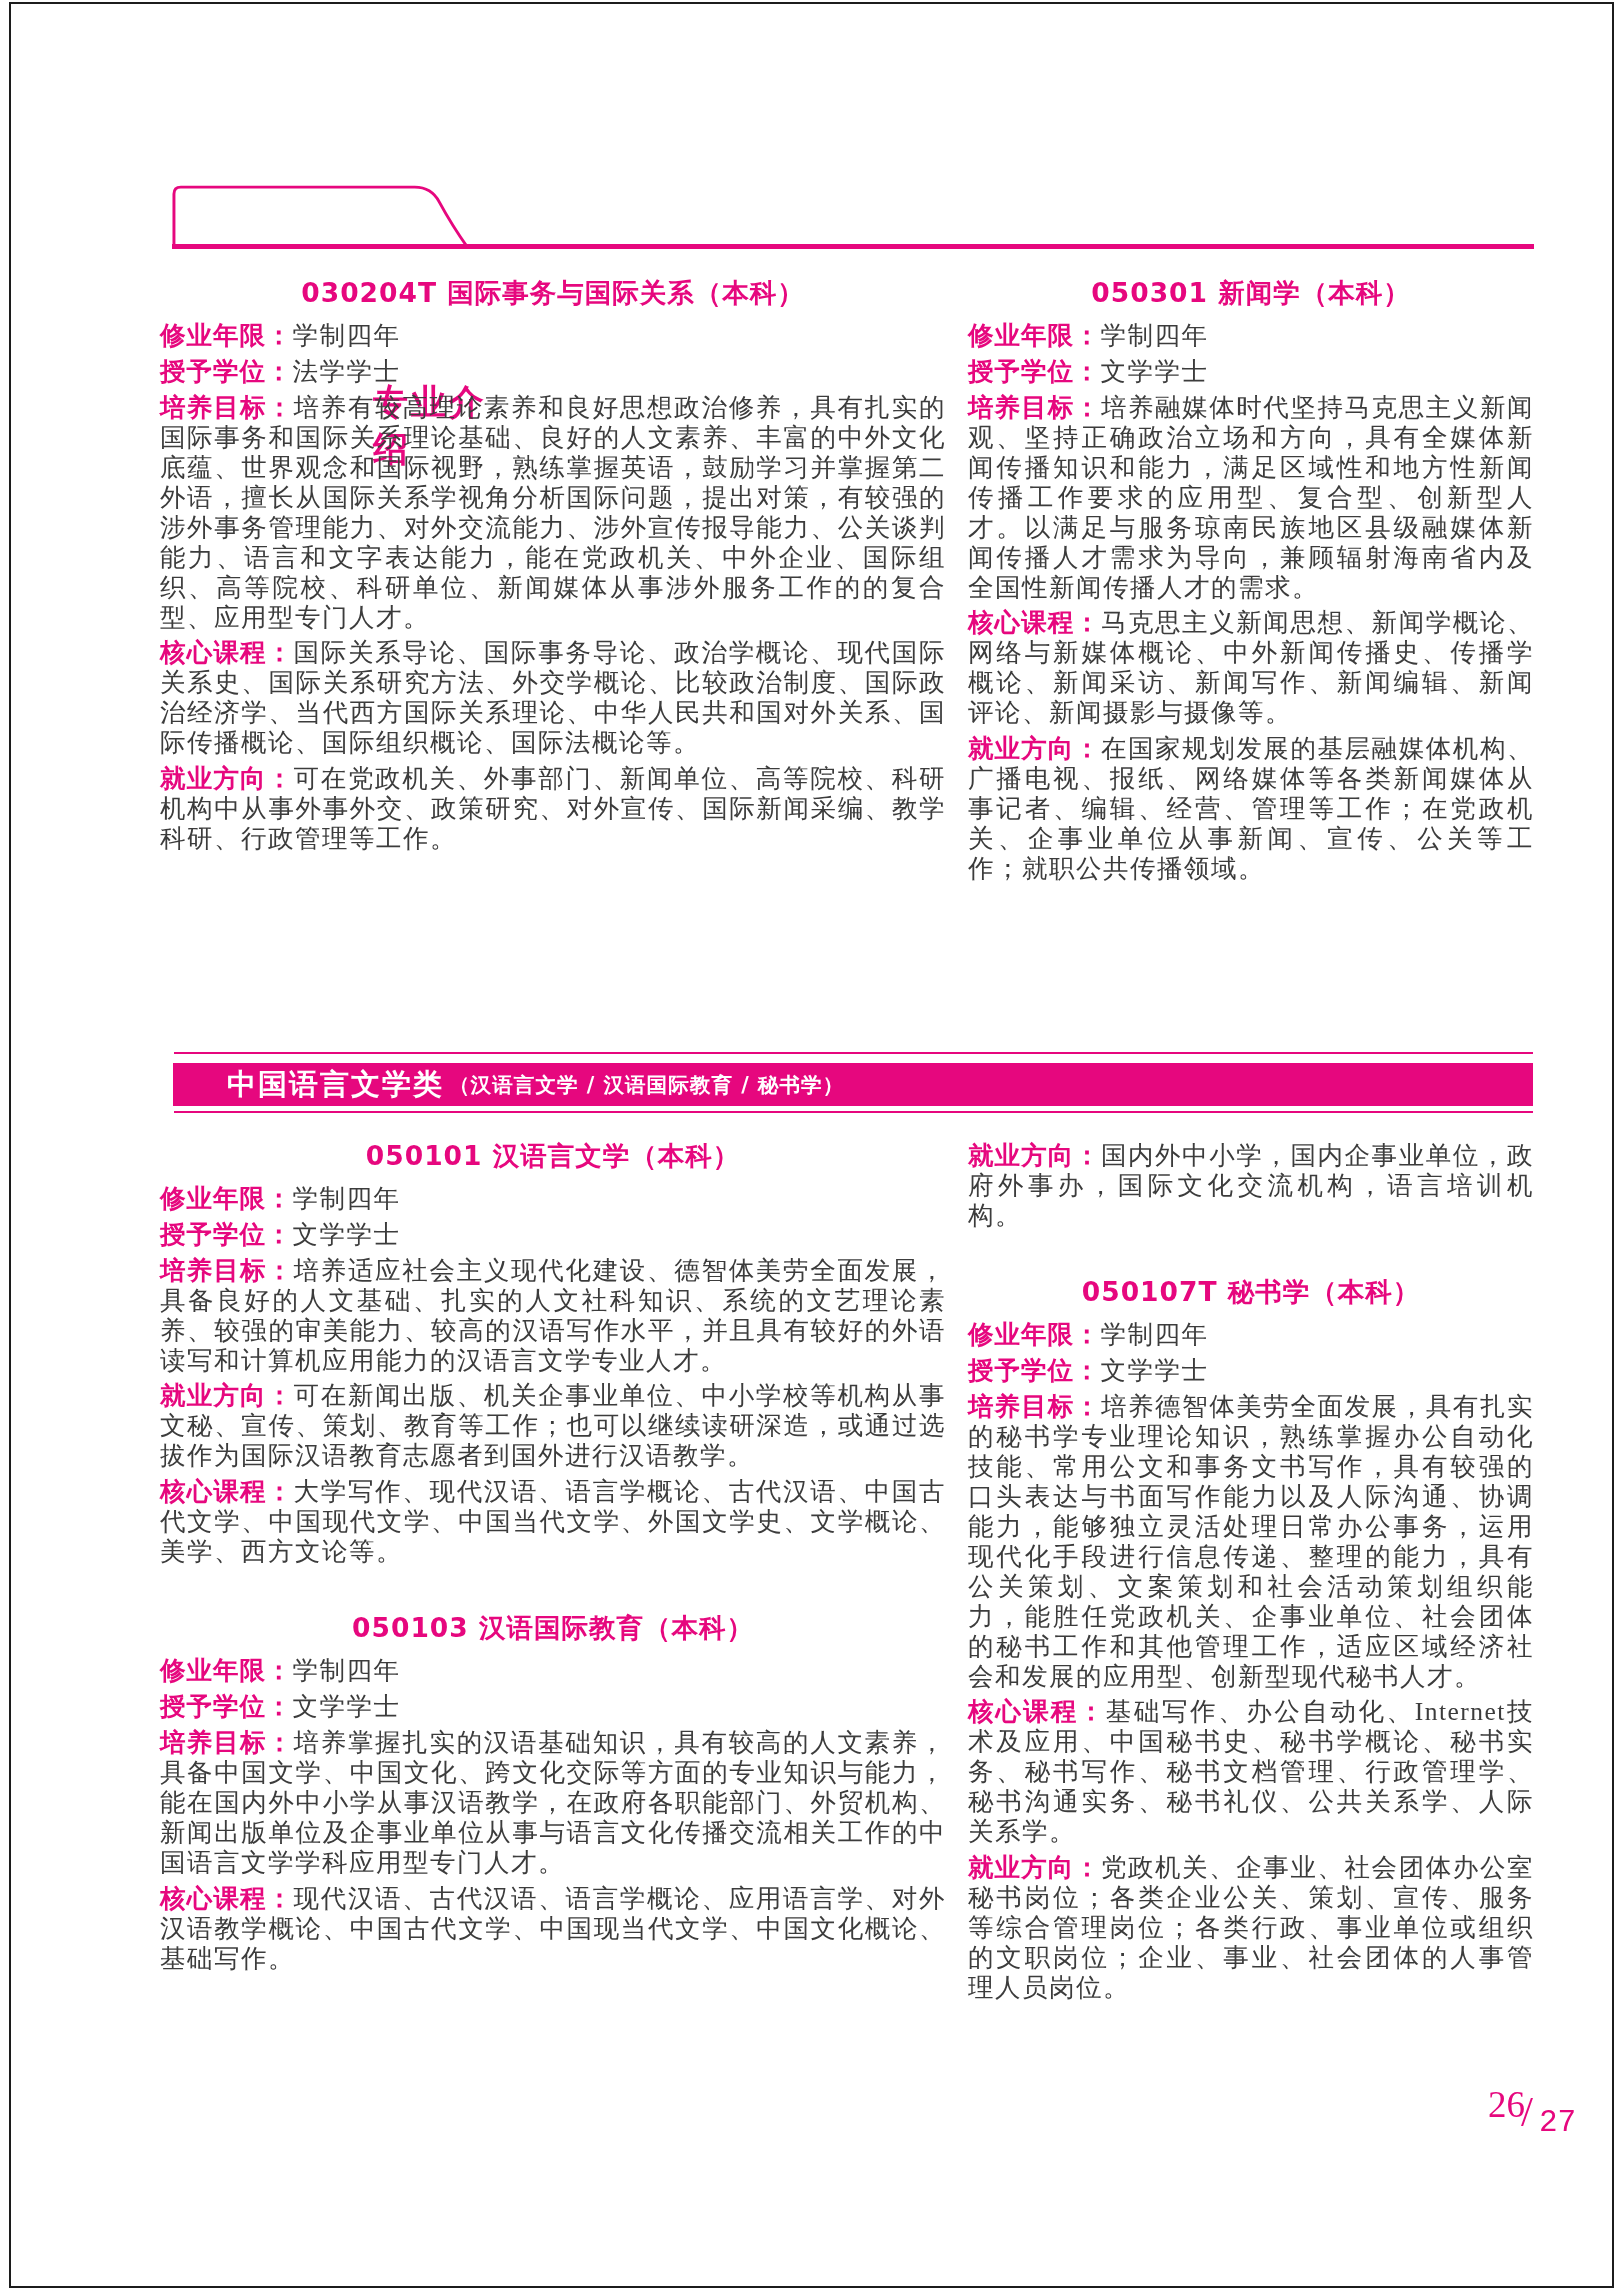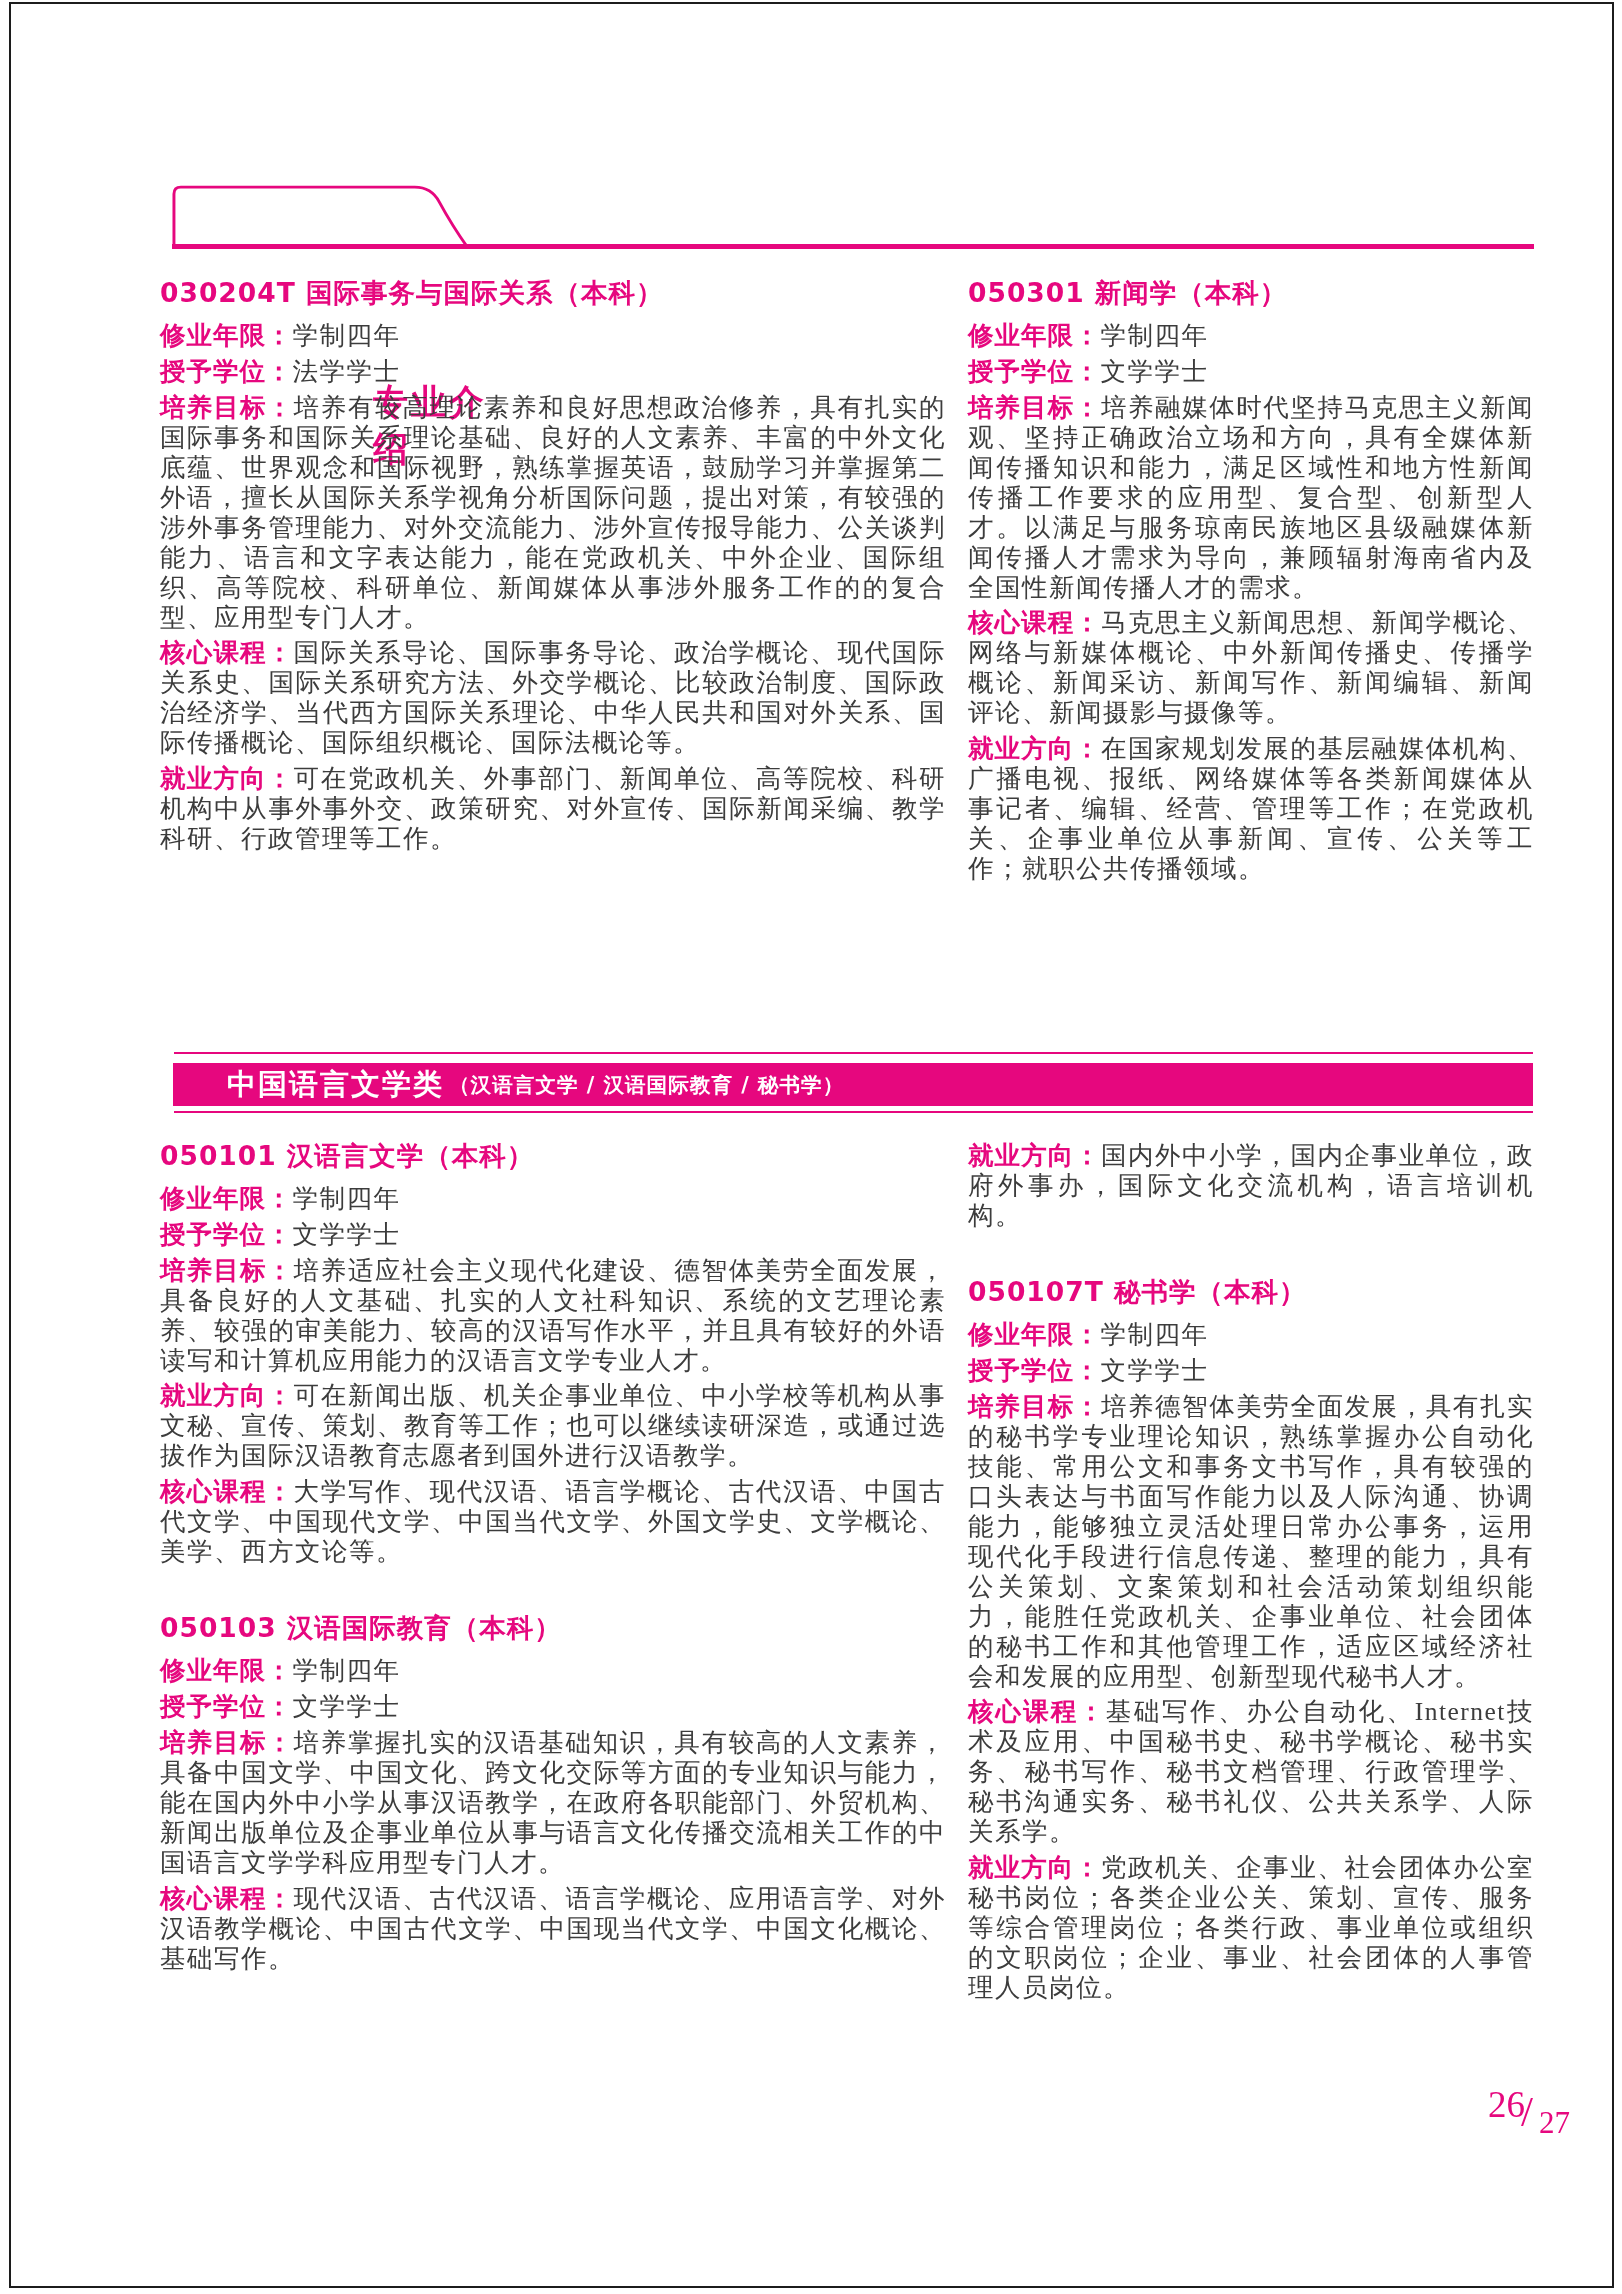--- a/index.html
+++ b/index.html
@@ -35,38 +35,38 @@
   .col{position:absolute;text-align:justify;}
   .col-s1l{left:160px;top:277px;width:786px;}
   .col-s1r{left:968px;top:277px;width:566px;}
   .col-s2l{left:160px;top:1140px;width:786px;}
   .col-s2r{left:968px;top:1140px;width:566px;}
   .prog{margin:0;}
   .prog.gap{margin-top:45px;}
   .prog-title{
     font-family:"DejaVu Sans",sans-serif;font-weight:bold;font-size:26.5px;
     color:var(--accent);margin:0 0 11.8px 0;line-height:31px;letter-spacing:1px;
-    text-align:left;
+    text-align:center;
   }
   .field{
     font-size:25.5px;line-height:30px;margin:0 0 4.9px 0;letter-spacing:1.5px;
     text-justify:inter-character;
   }
   .field .fl{
     font-family:"DejaVu Sans",sans-serif;font-weight:bold;color:var(--accent);
     letter-spacing:1px;
   }
   
   .page-num{
     position:absolute;left:1482px;top:2083px;width:118px;height:69px;
     color:var(--accent);font-family:"Liberation Serif",serif;
   }
   .pn-cur{position:absolute;left:5.9px;top:0px;font-size:37px;}
   .pn-slash{position:absolute;left:39px;top:3.9px;font-size:43px;}
-  .pn-tot{position:absolute;left:57px;top:21.6px;font-size:31px;}
+  .pn-tot{position:absolute;left:57px;top:21.6px;font-size:31px;font-family:Liberation Mono, monospace;}
 </style>
 </head>
 <body>
 
 <div class="page">
   <div class="frame"></div>
 
   <div class="tab-wrap">
     <svg width="323" height="65" viewBox="0 0 330 66">
       <path d="M2 66 L2 10 Q2 3 9 3 L248 3 Q265 3 273 18 Q286 42 303 66 Z" fill="#ffffff" stroke="#e6077e" stroke-width="3"></path>

